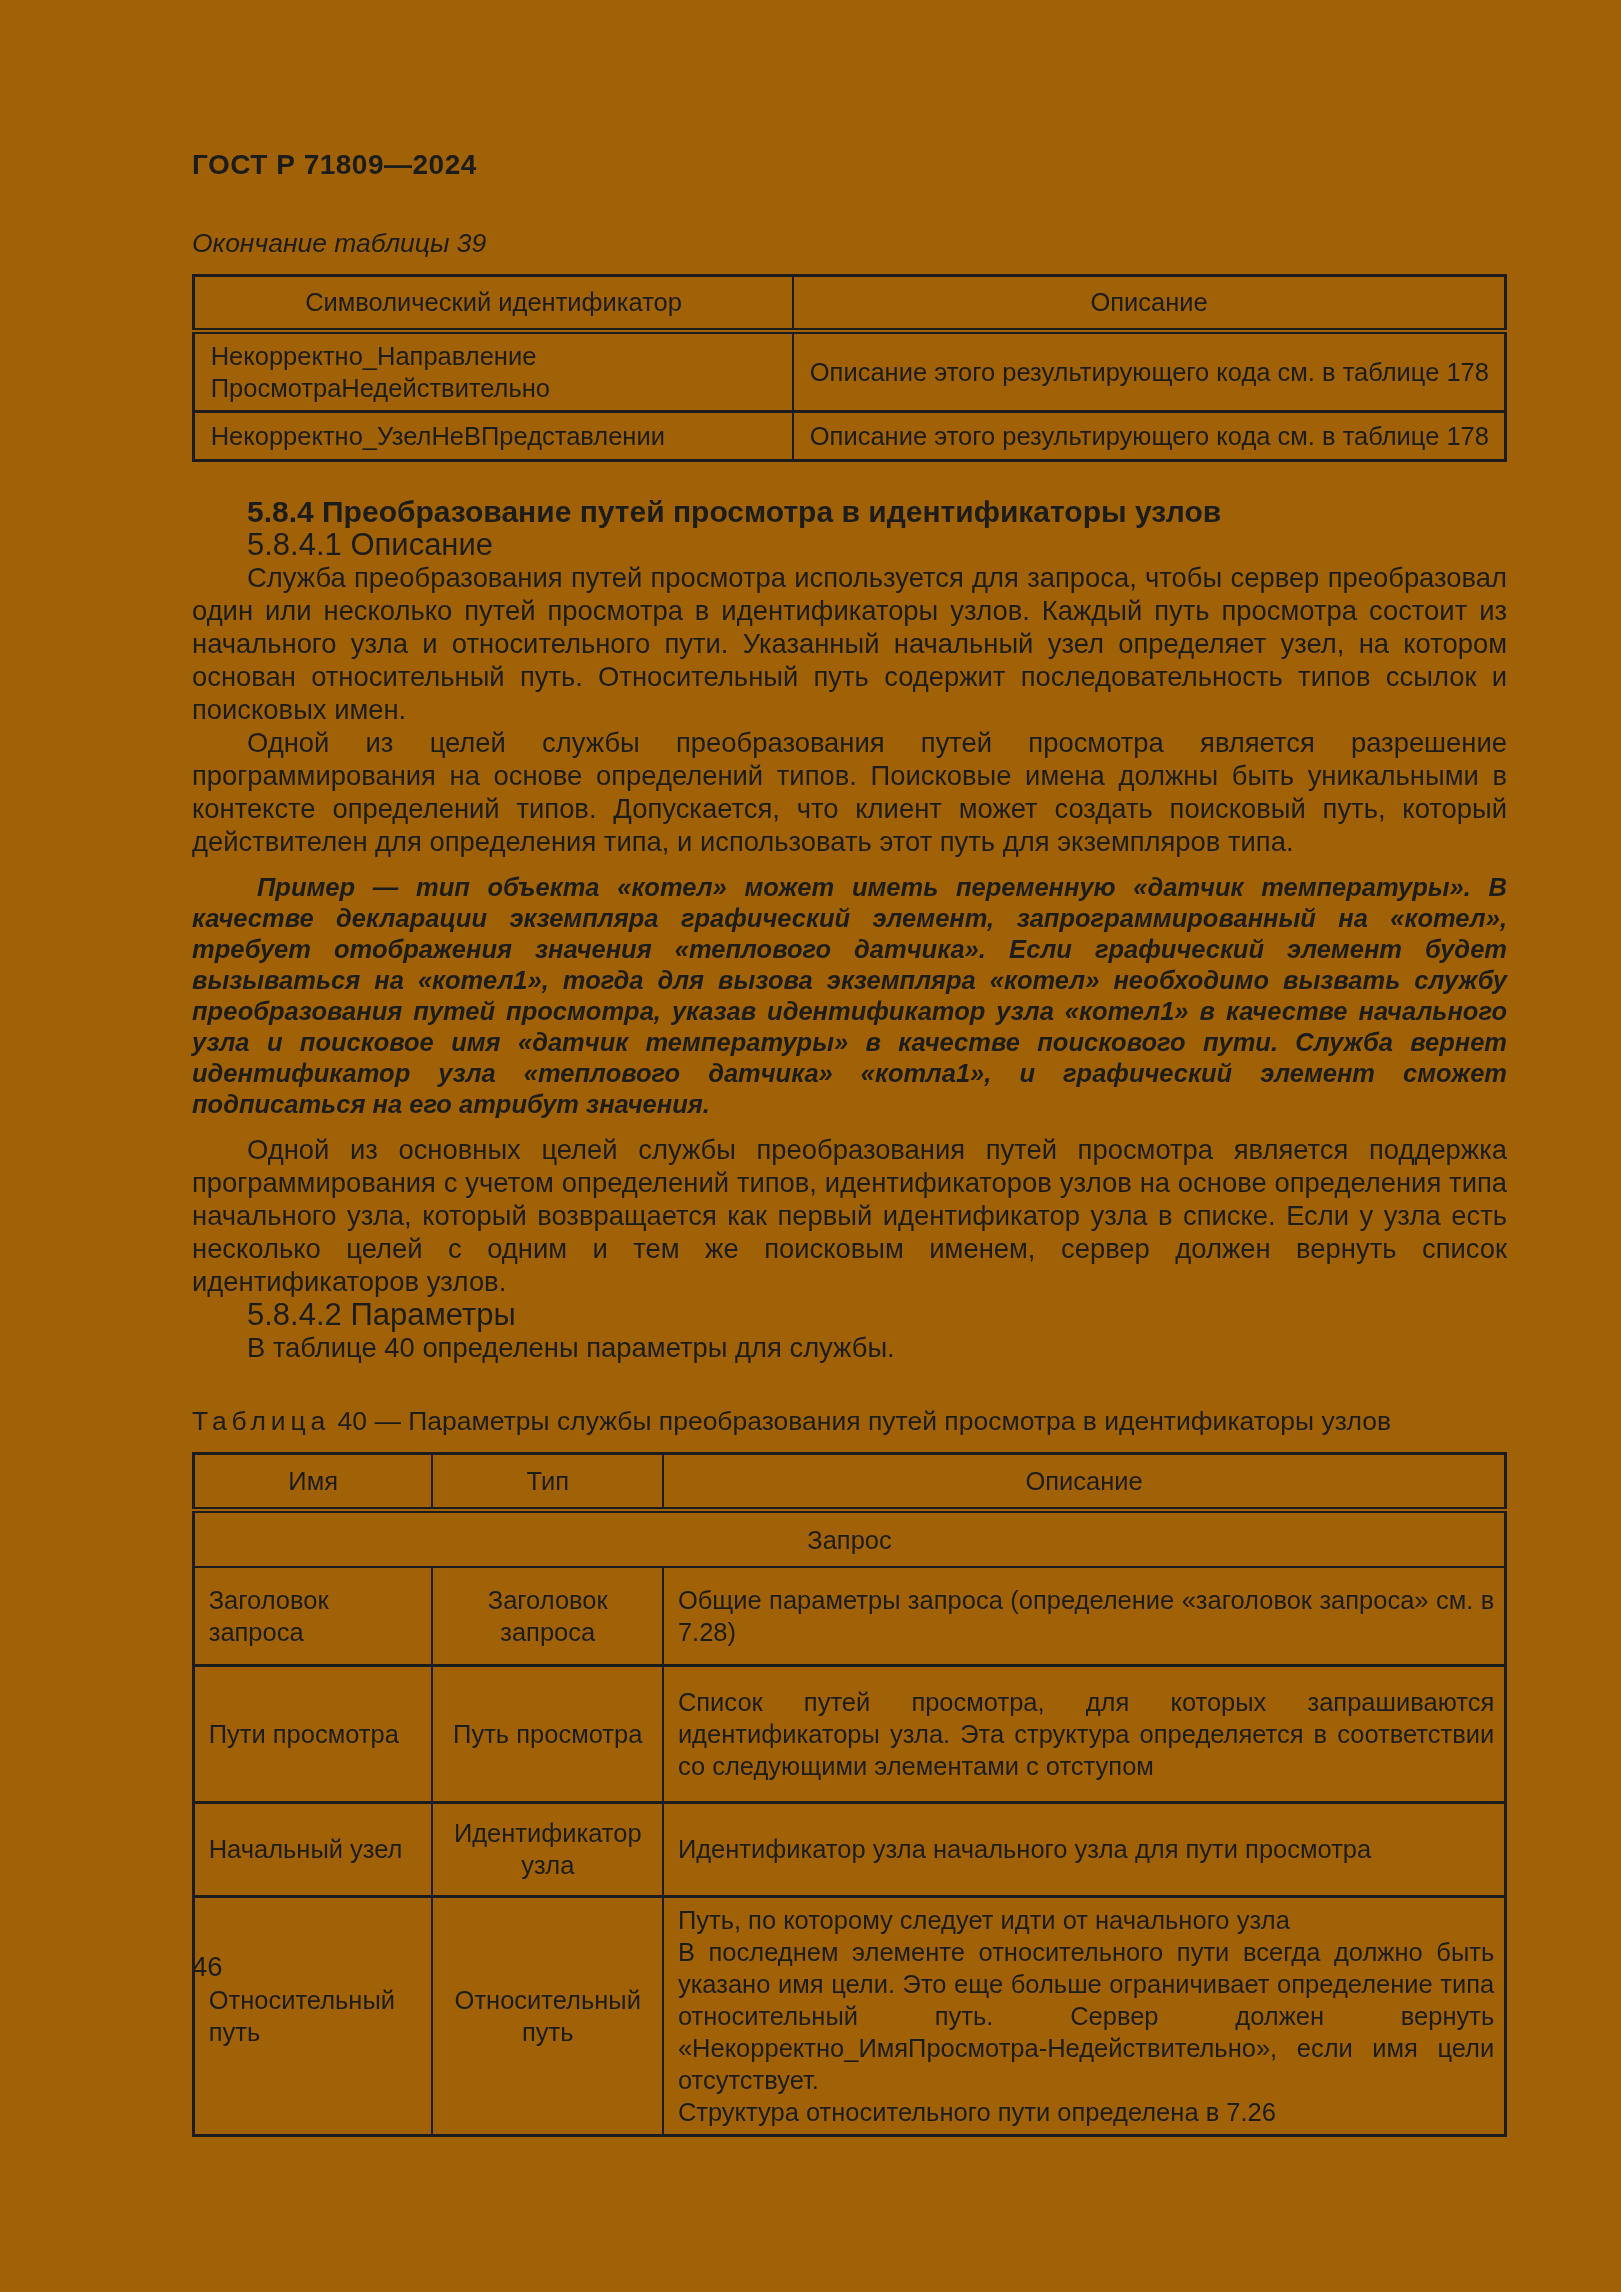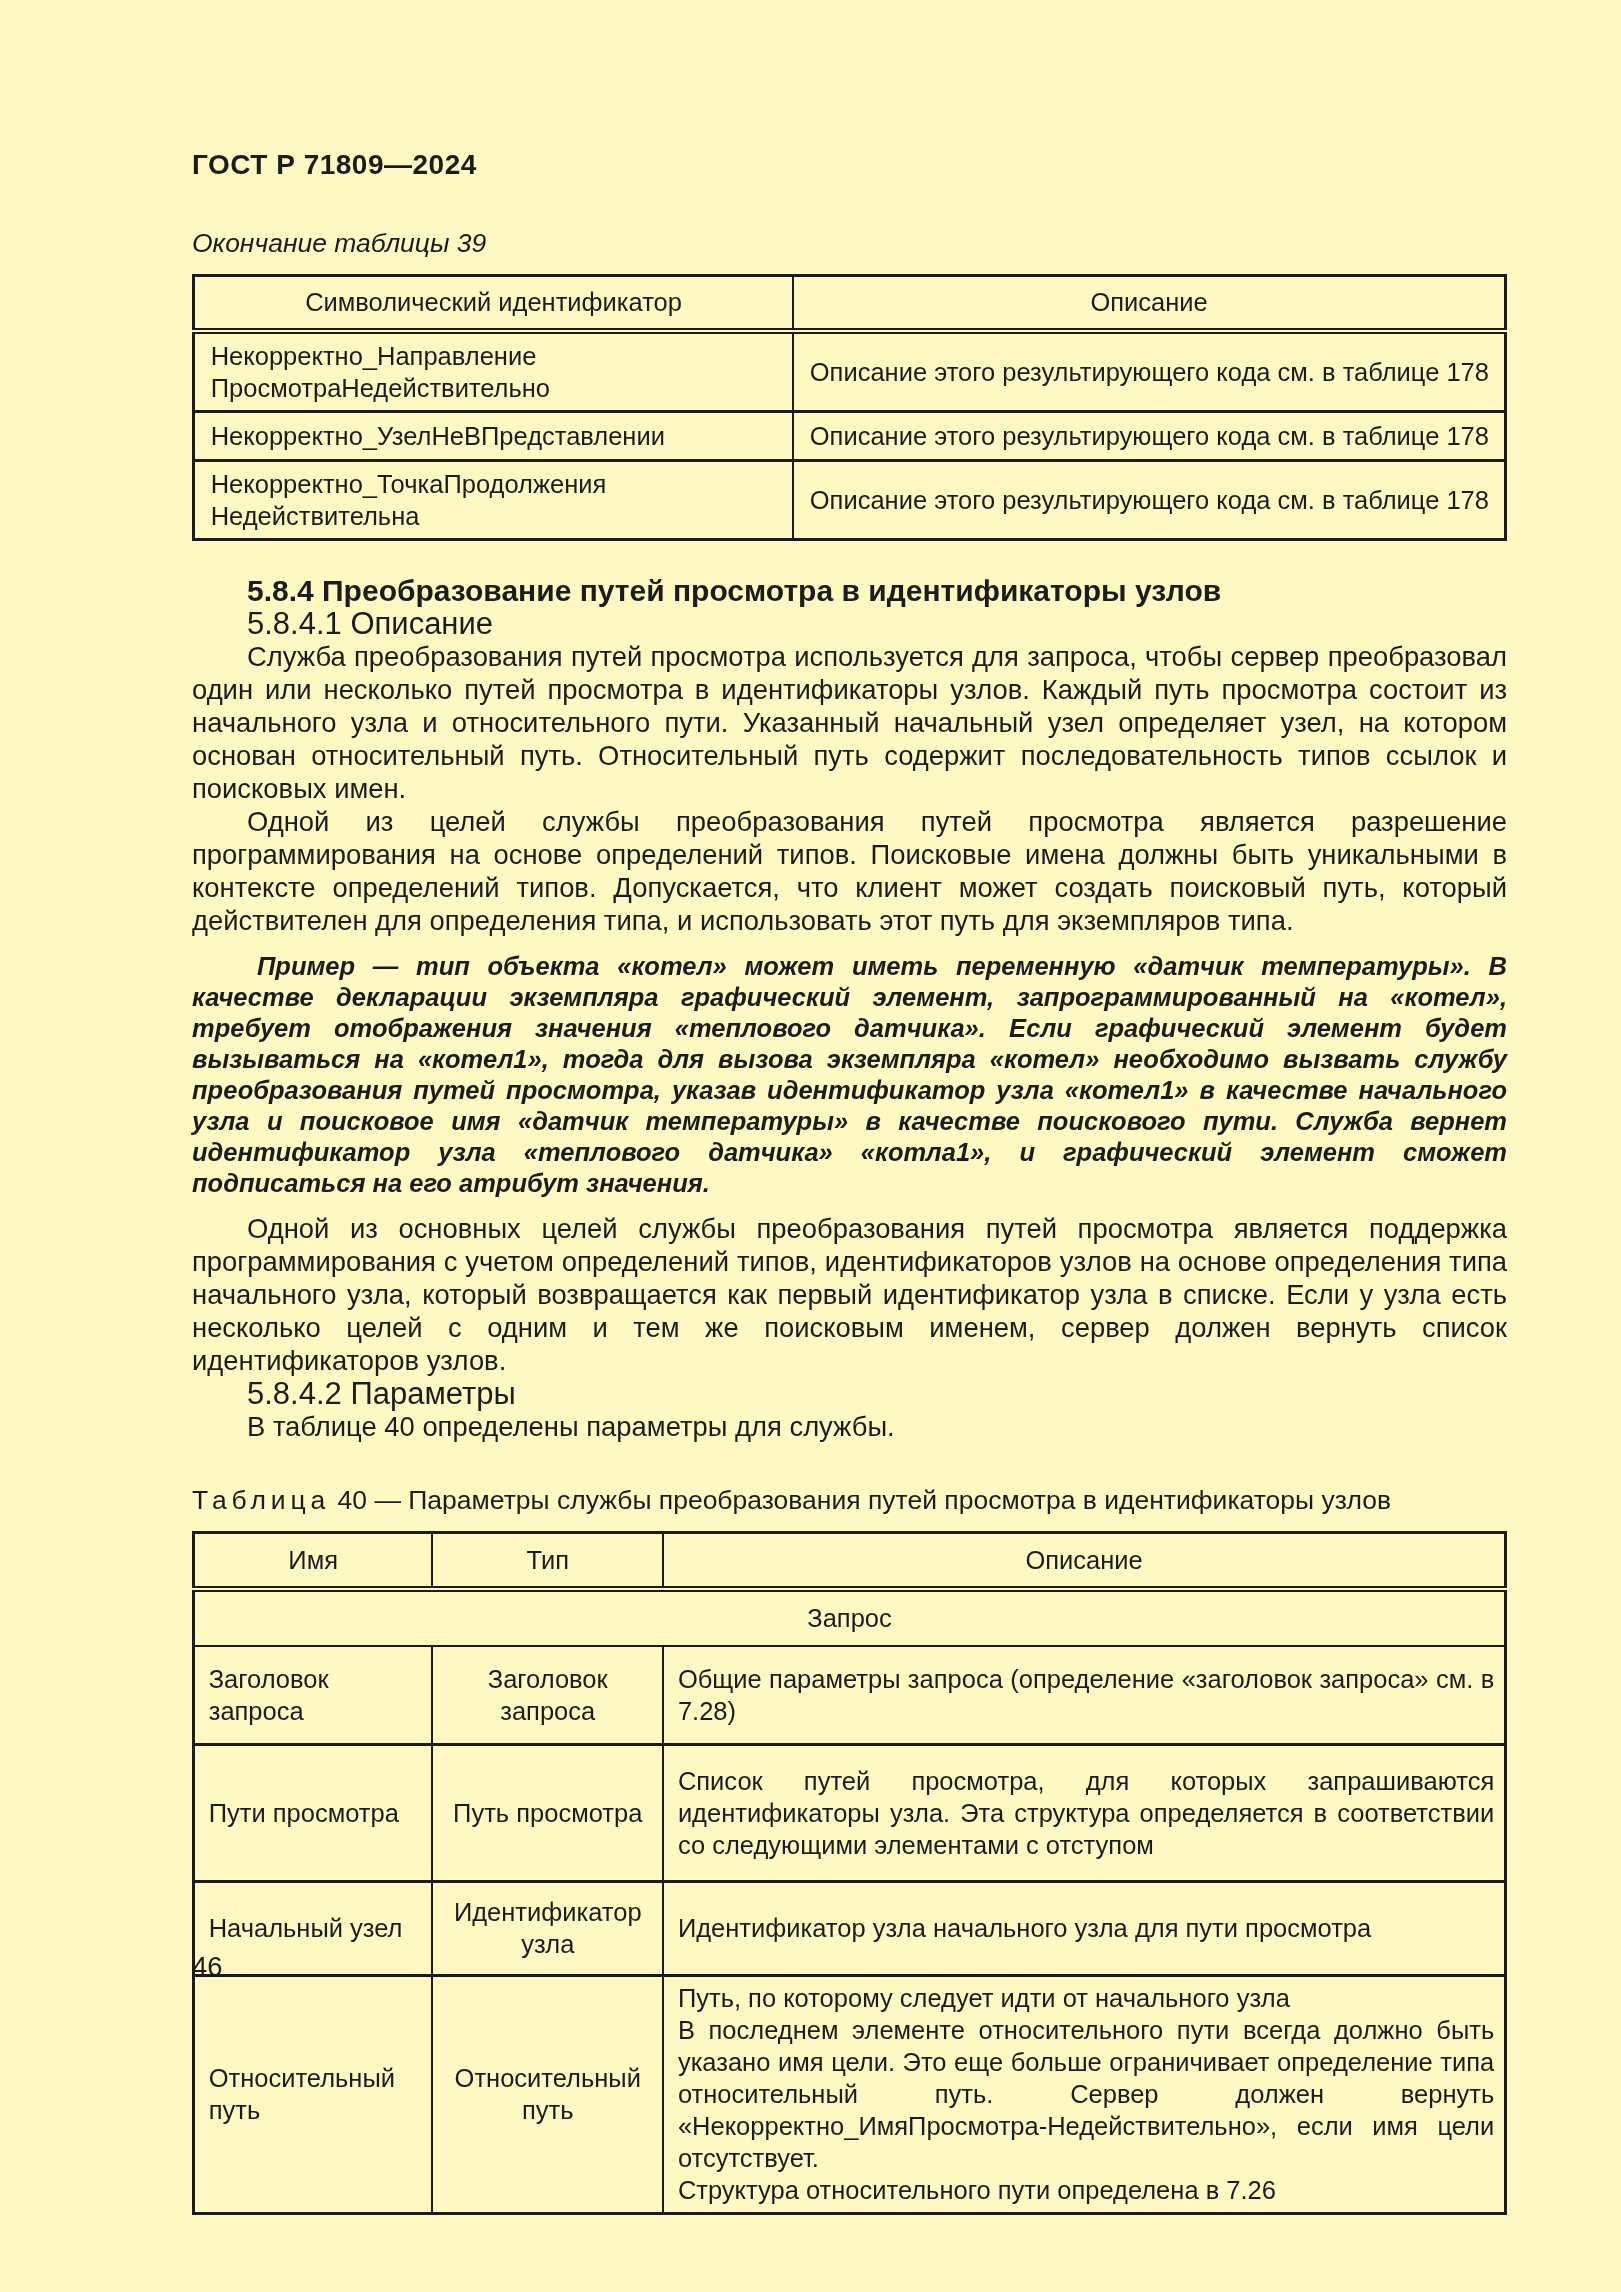--- a/index.html
+++ b/index.html
@@ -1,20 +1,20 @@
 <!DOCTYPE html>
 <html><head>
 <meta charset="utf-8">
 <style>
   html,body{margin:0;padding:0;background:#e8e8e8;}
   .page{
     position:relative;
     width:1621px;height:2293px;
     margin:0 auto;
-    background:#fef9c3;
+    background:#a16207;
     color:#1c1c1c;
     font-family:"Liberation Sans","DejaVu Sans",sans-serif;
     box-sizing:border-box;
     padding:147px 114px 0 192px;
     overflow:hidden;
   }
   .doc-header{
     font-size:28px;font-weight:bold;line-height:35px;letter-spacing:0.5px;
   }
   .t39-caption{
@@ -104,25 +104,20 @@
     <tbody>
       <tr class="two-line">
         <td class="id-cell prelines cell-tall">Некорректно_Направление
 ПросмотраНедействительно</td>
         <td class="desc-cell">Описание этого результирующего кода см. в таблице 178</td>
       </tr>
       <tr class="sep">
         <td class="id-cell">Некорректно_УзелНеВПредставлении</td>
         <td class="desc-cell">Описание этого результирующего кода см. в таблице 178</td>
       </tr>
-      <tr class="sep two-line">
-        <td class="id-cell prelines cell-tall">Некорректно_ТочкаПродолжения
-Недействительна</td>
-        <td class="desc-cell">Описание этого результирующего кода см. в таблице 178</td>
-      </tr>
     </tbody>
   </table>
 
   <div class="sec-heading">5.8.4 Преобразование путей просмотра в идентификаторы узлов</div>
   <p class="sub-heading">5.8.4.1 Описание</p>
   <p class="body-par">Служба преобразования путей просмотра используется для запроса, чтобы сервер преобразовал один или несколько путей просмотра в идентификаторы узлов. Каждый путь просмотра состоит из начального узла и относительного пути. Указанный начальный узел определяет узел, на котором основан относительный путь. Относительный путь содержит последовательность типов ссылок и поисковых имен.</p>
   <p class="body-par">Одной из целей службы преобразования путей просмотра является разрешение программирования на основе определений типов. Поисковые имена должны быть уникальными в контексте определений типов. Допускается, что клиент может создать поисковый путь, который действителен для определения типа, и использовать этот путь для экземпляров типа.</p>
   <p class="example-par">Пример — тип объекта «котел» может иметь переменную «датчик температуры». В качестве декларации экземпляра графический элемент, запрограммированный на «котел», требует отображения значения «теплового датчика». Если графический элемент будет вызываться на «котел1», тогда для вызова экземпляра «котел» необходимо вызвать службу преобразования путей просмотра, указав идентификатор узла «котел1» в качестве начального узла и поисковое имя «датчик температуры» в качестве поискового пути. Служба вернет идентификатор узла «теплового датчика» «котла1», и графический элемент сможет подписаться на его атрибут значения.</p>
   <p class="body-par">Одной из основных целей службы преобразования путей просмотра является поддержка программирования с учетом определений типов, идентификаторов узлов на основе определения типа начального узла, который возвращается как первый идентификатор узла в списке. Если у узла есть несколько целей с одним и тем же поисковым именем, сервер должен вернуть список идентификаторов узлов.</p>
   <p class="sub-heading">5.8.4.2 Параметры</p>

